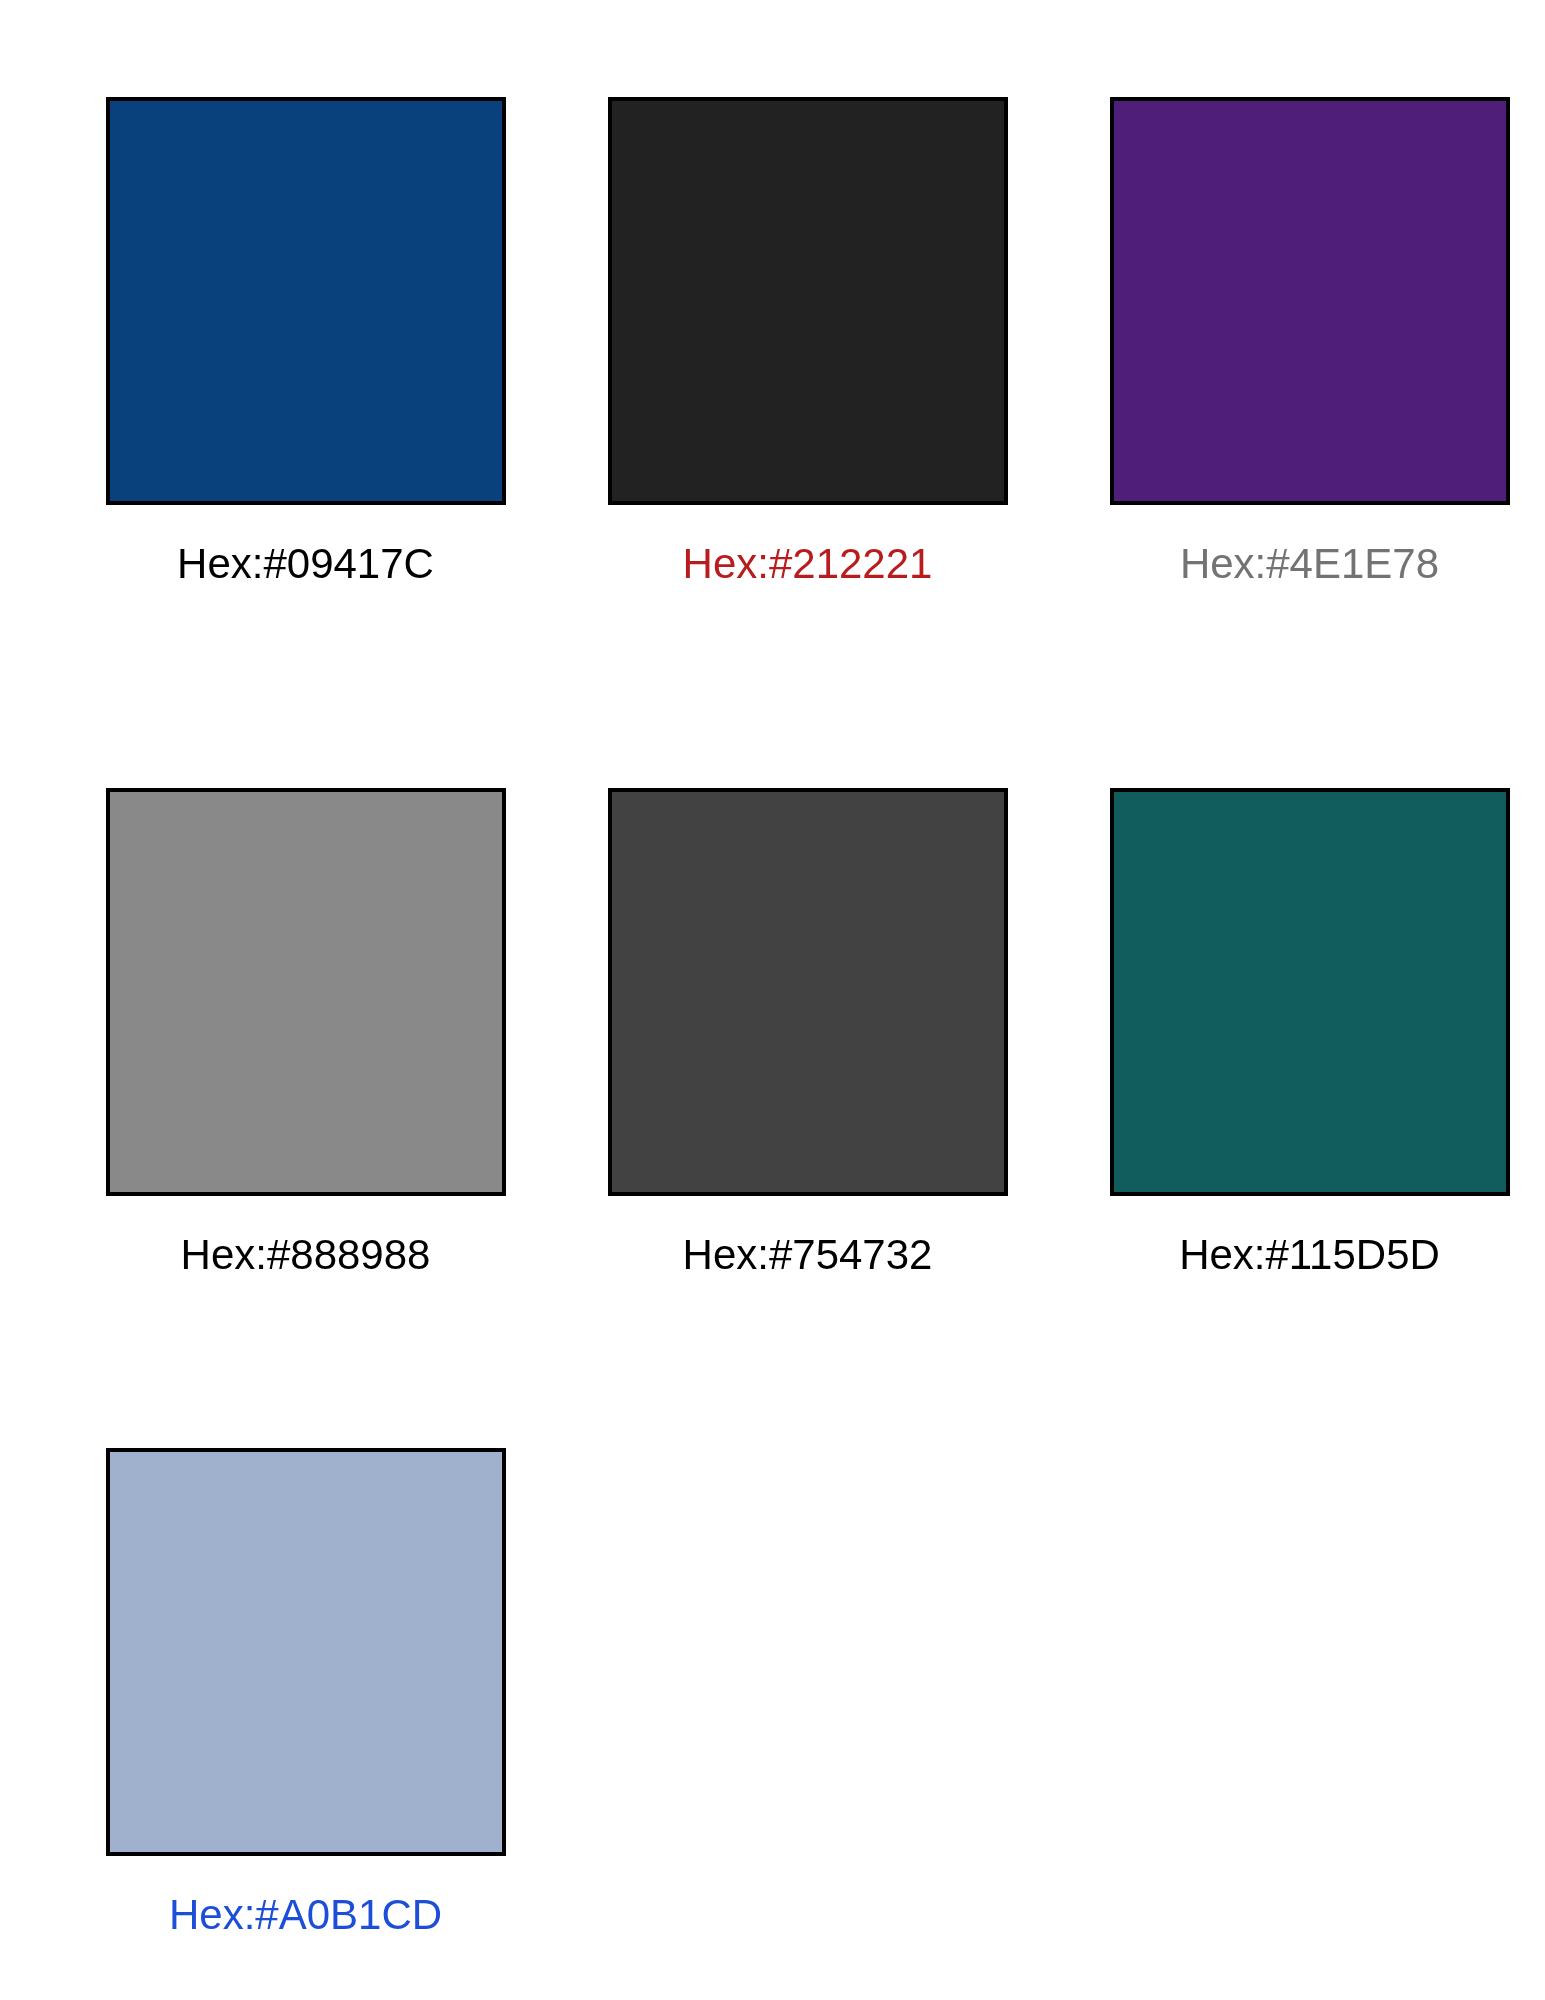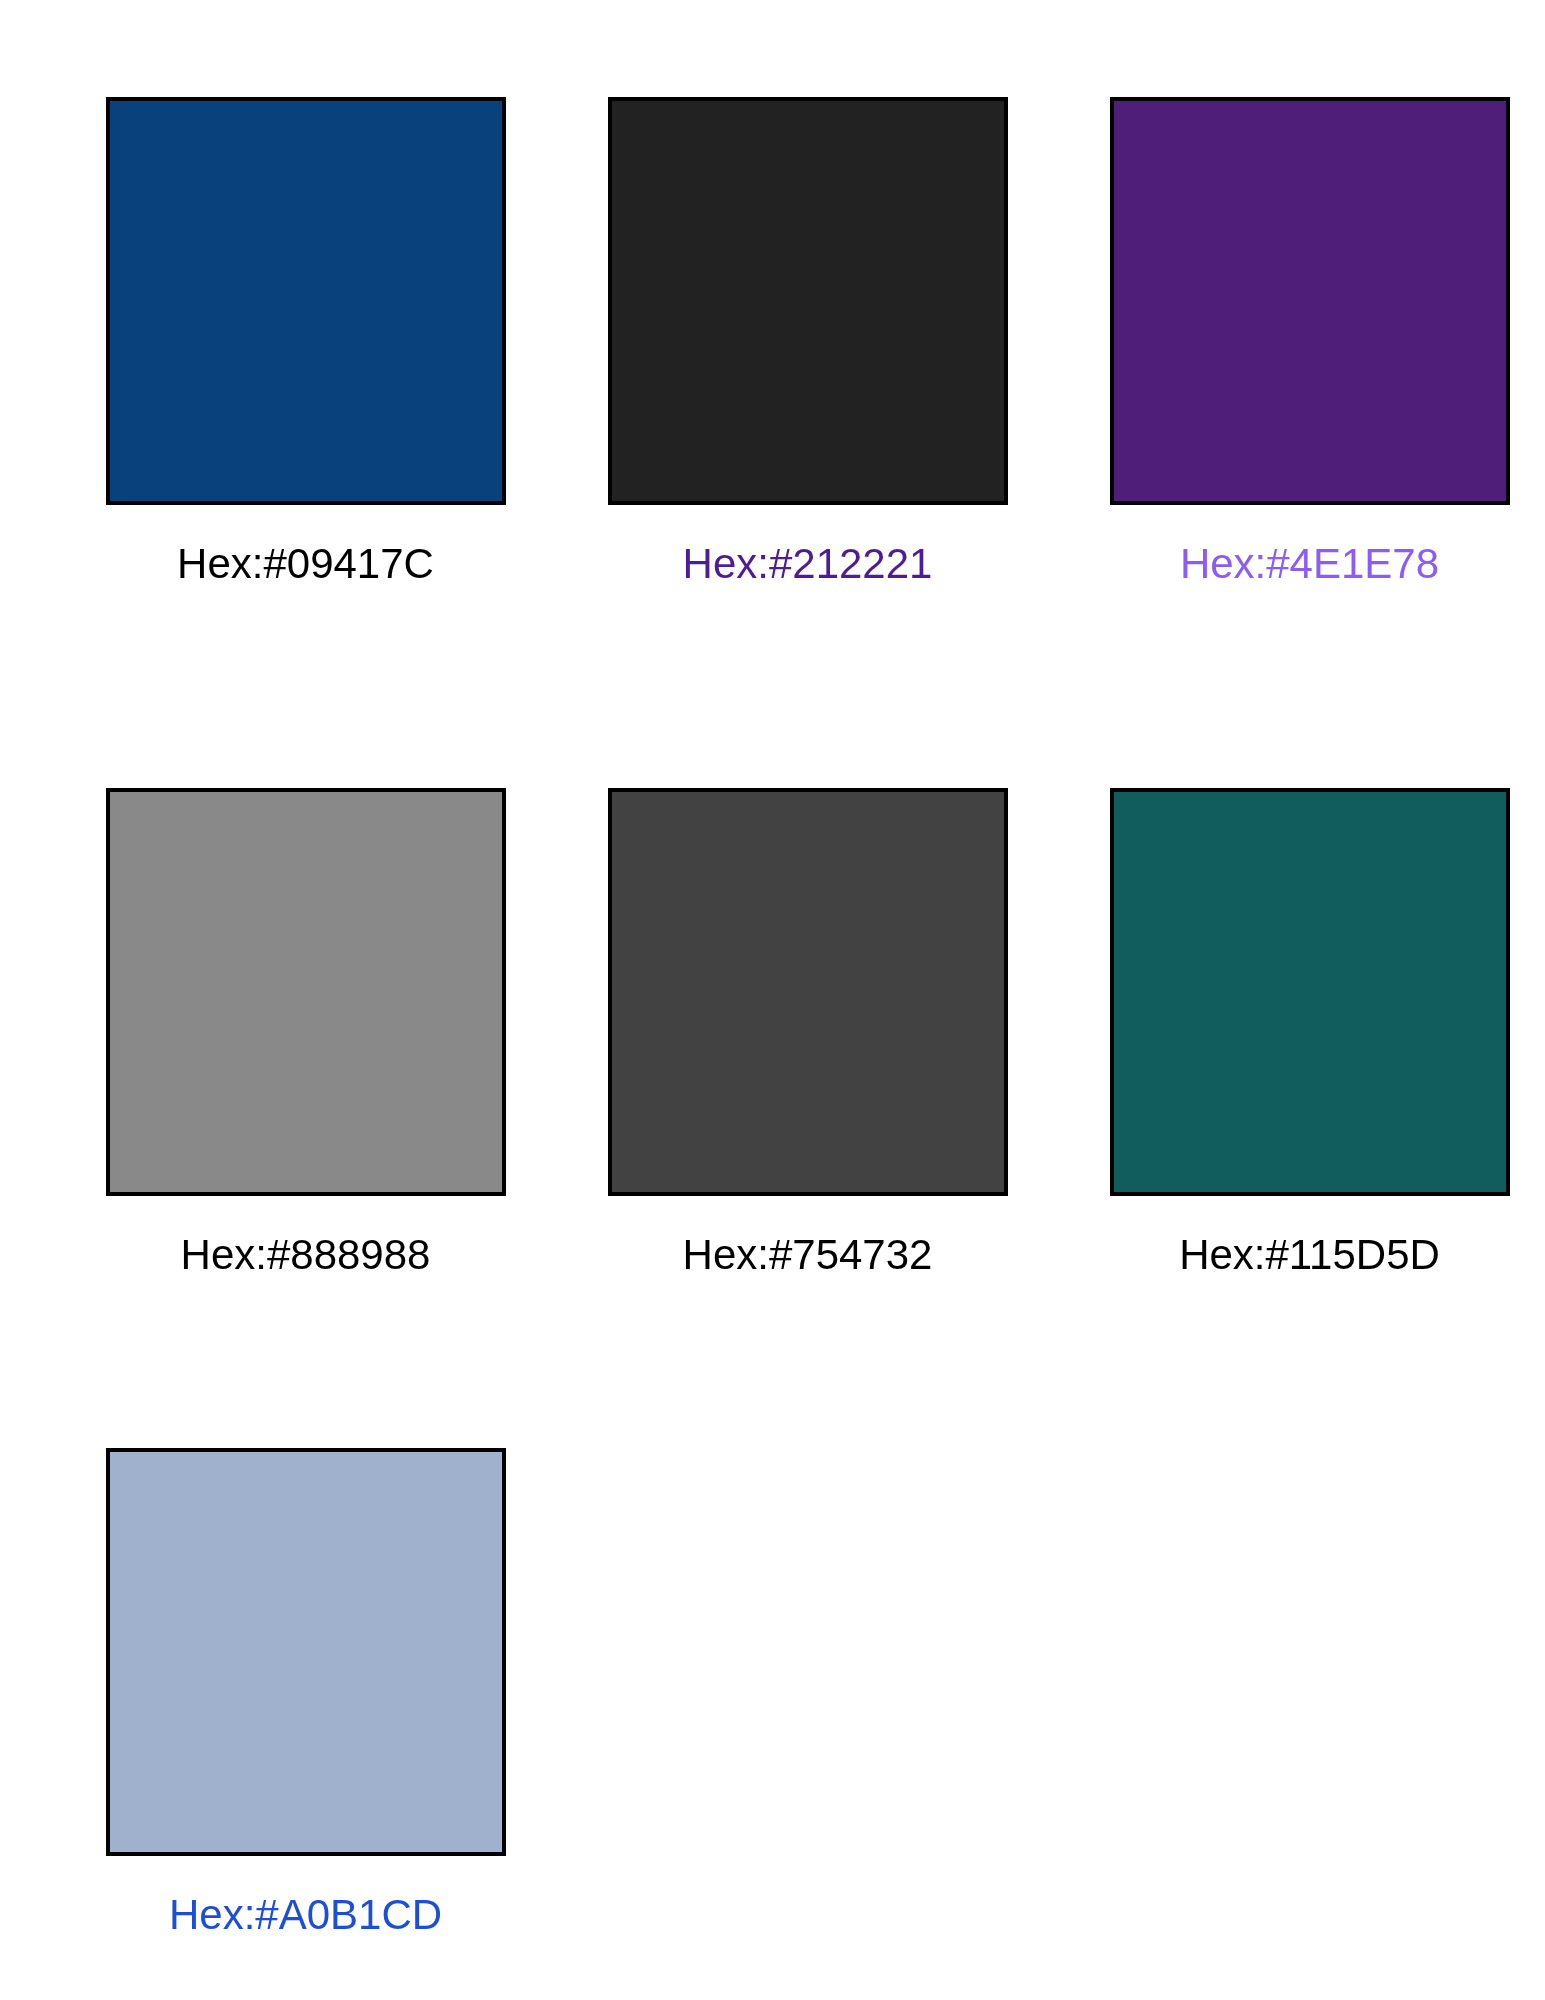--- a/index.html
+++ b/index.html
@@ -62,26 +62,26 @@
 
 <div class="palette-grid">
 
   <div class="swatch-cell">
     <div class="swatch-chip" style="background-color: rgb(9, 65, 124); border-color: rgb(0, 0, 0);"></div>
     <div class="swatch-label" style="color: rgb(0, 0, 0);">Hex:#09417C</div>
   </div>
 
   <div class="swatch-cell">
     <div class="swatch-chip" style="background-color: rgb(33, 34, 33); border-color: rgb(0, 0, 0);"></div>
-    <div class="swatch-label" style="color: #4c1d95;">Hex:#212221</div>
+    <div class="swatch-label" style="color: #b91c1c;">Hex:#212221</div>
   </div>
 
   <div class="swatch-cell">
     <div class="swatch-chip" style="background-color: rgb(78, 30, 120); border-color: rgb(0, 0, 0);"></div>
-    <div class="swatch-label" style="color: #8b5cf6;">Hex:#4E1E78</div>
+    <div class="swatch-label" style="color: #737373;">Hex:#4E1E78</div>
   </div>
 
 
   <div class="swatch-cell">
     <div class="swatch-chip" style="background-color: rgb(136, 137, 136); border-color: rgb(0, 0, 0);"></div>
     <div class="swatch-label" style="color: rgb(0, 0, 0); text-align: right;">Hex:#888988</div>
   </div>
 
   <div class="swatch-cell">
     <div class="swatch-chip" style="background-color: rgb(66, 66, 67); border-color: rgb(0, 0, 0);"></div>

